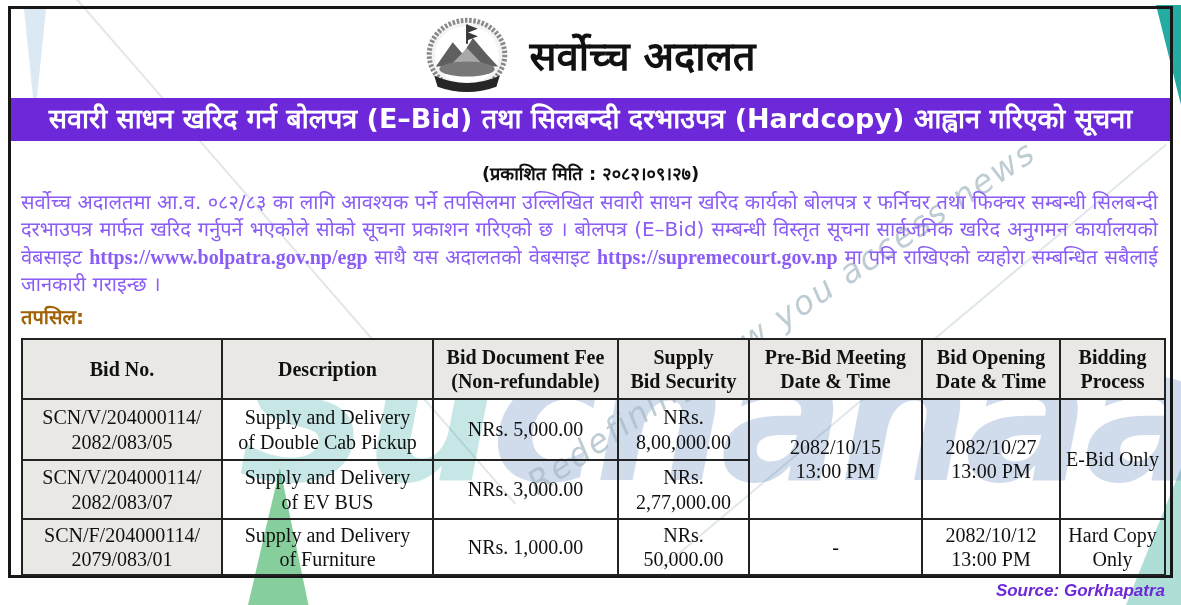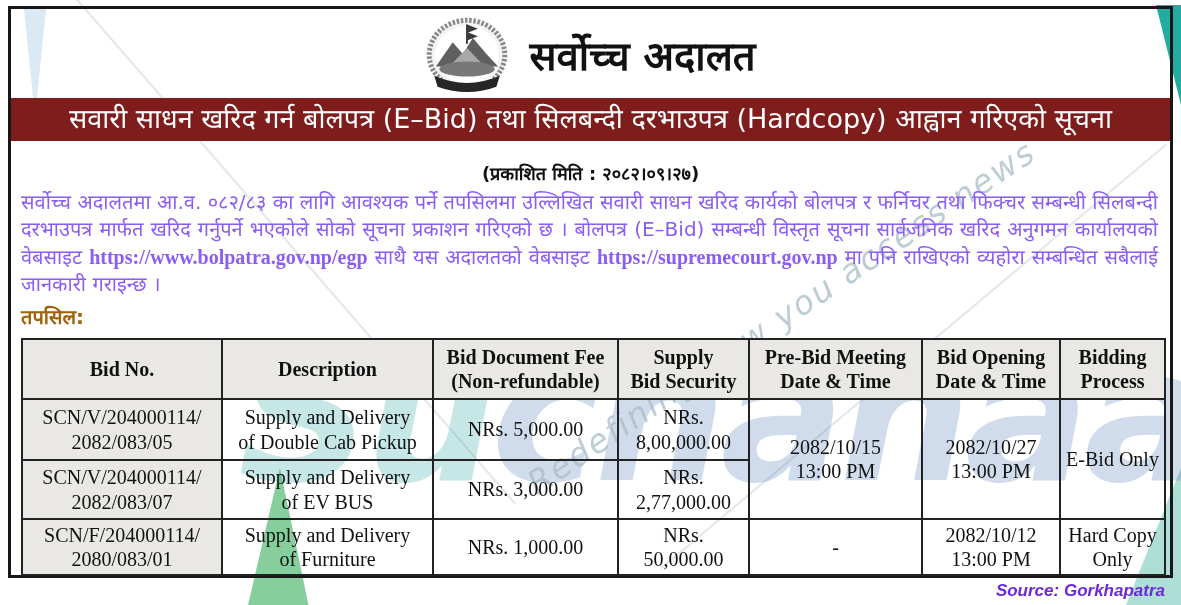--- a/index.html
+++ b/index.html
@@ -41,22 +41,22 @@
   .tri-green { left:248px; top:468px; width:84px; height:137px; background:#45b568; opacity:0.65;
     clip-path:polygon(38% 0, 72% 100%, 0 100%); }
   
   .header { display:flex; justify-content:center; align-items:center; gap:20px; padding-top:5px; height:84px; }
   .emblem { width:84px; height:80px; flex:0 0 auto; }
   .header-text { text-align:left; }
   .court-name { font-size:40px; font-weight:bold; color:#111; line-height:1.05; }
   .court-address { font-size:25px; font-weight:bold; color:#111; margin-top:3px; }
   
   .title-bar {
-    background:#7f1d1d; color:#ffffff; text-align:center;
-    font-size:27px; font-weight:normal; padding:6px 4px 7px; line-height:1.1;
+    background:#6d28d9; color:#ffffff; text-align:center;
+    font-size:27px; font-weight:bold; padding:6px 4px 7px; line-height:1.1;
   }
   
   .pub-date { text-align:center; font-size:18px; font-weight:bold; color:#111; padding:20px 0 3px; }
   
   .body-par {
     margin:1px 12px 0 10px; font-size:20px; line-height:1.38;
     text-align:justify; color:#8b5cf6;
   }
   .url { font-weight:bold; font-family:"Liberation Serif", serif; }
   .details-label { margin:4px 0 0 10px; font-size:20px; font-weight:bold; color:#a16207; }
@@ -173,21 +173,21 @@
         <td class="bidno">SCN/V/204000114/
 2082/083/07</td>
         <td>Supply and Delivery
 of EV BUS</td>
         <td>NRs. 3,000.00</td>
         <td>NRs.
 2,77,000.00</td>
       </tr>
       <tr class="r3">
         <td class="bidno">SCN/F/204000114/
-2080/083/01</td>
+2079/083/01</td>
         <td>Supply and Delivery
 of Furniture</td>
         <td>NRs. 1,000.00</td>
         <td>NRs.
 50,000.00</td>
         <td>-</td>
         <td>2082/10/12
 13:00 PM</td>
         <td>Hard Copy
 Only</td>

